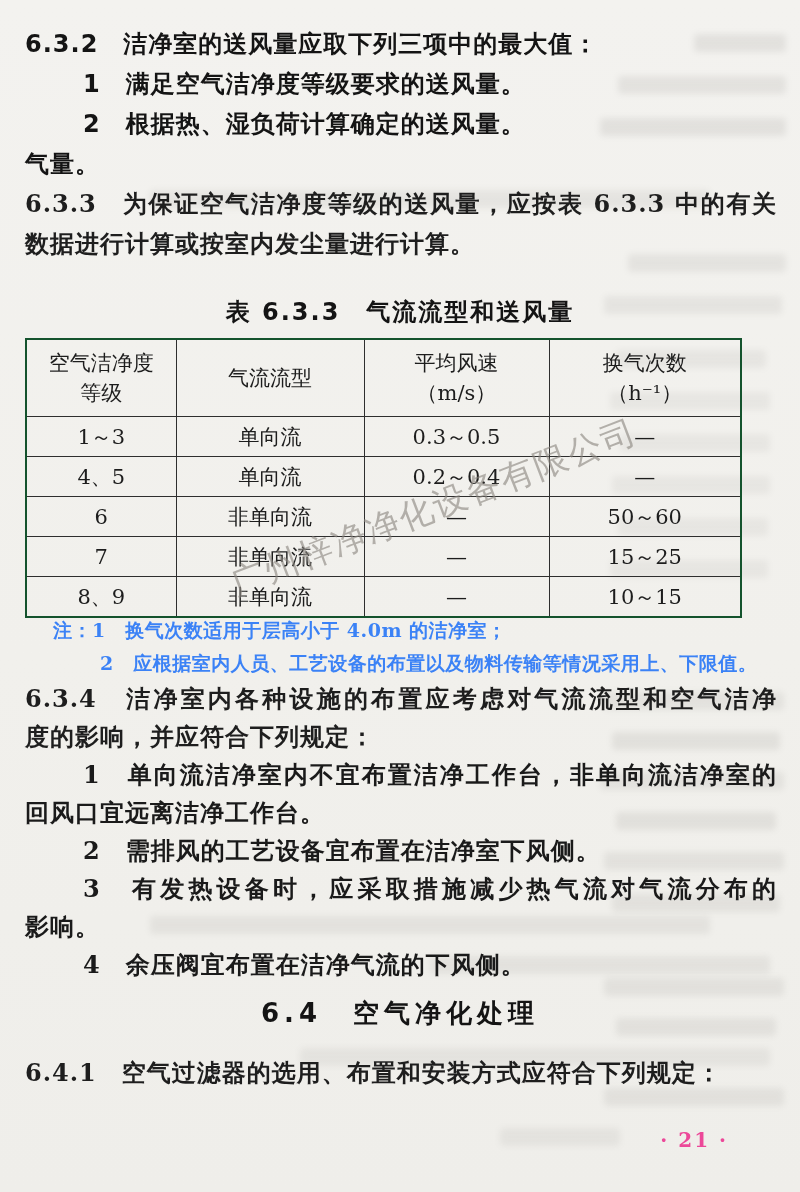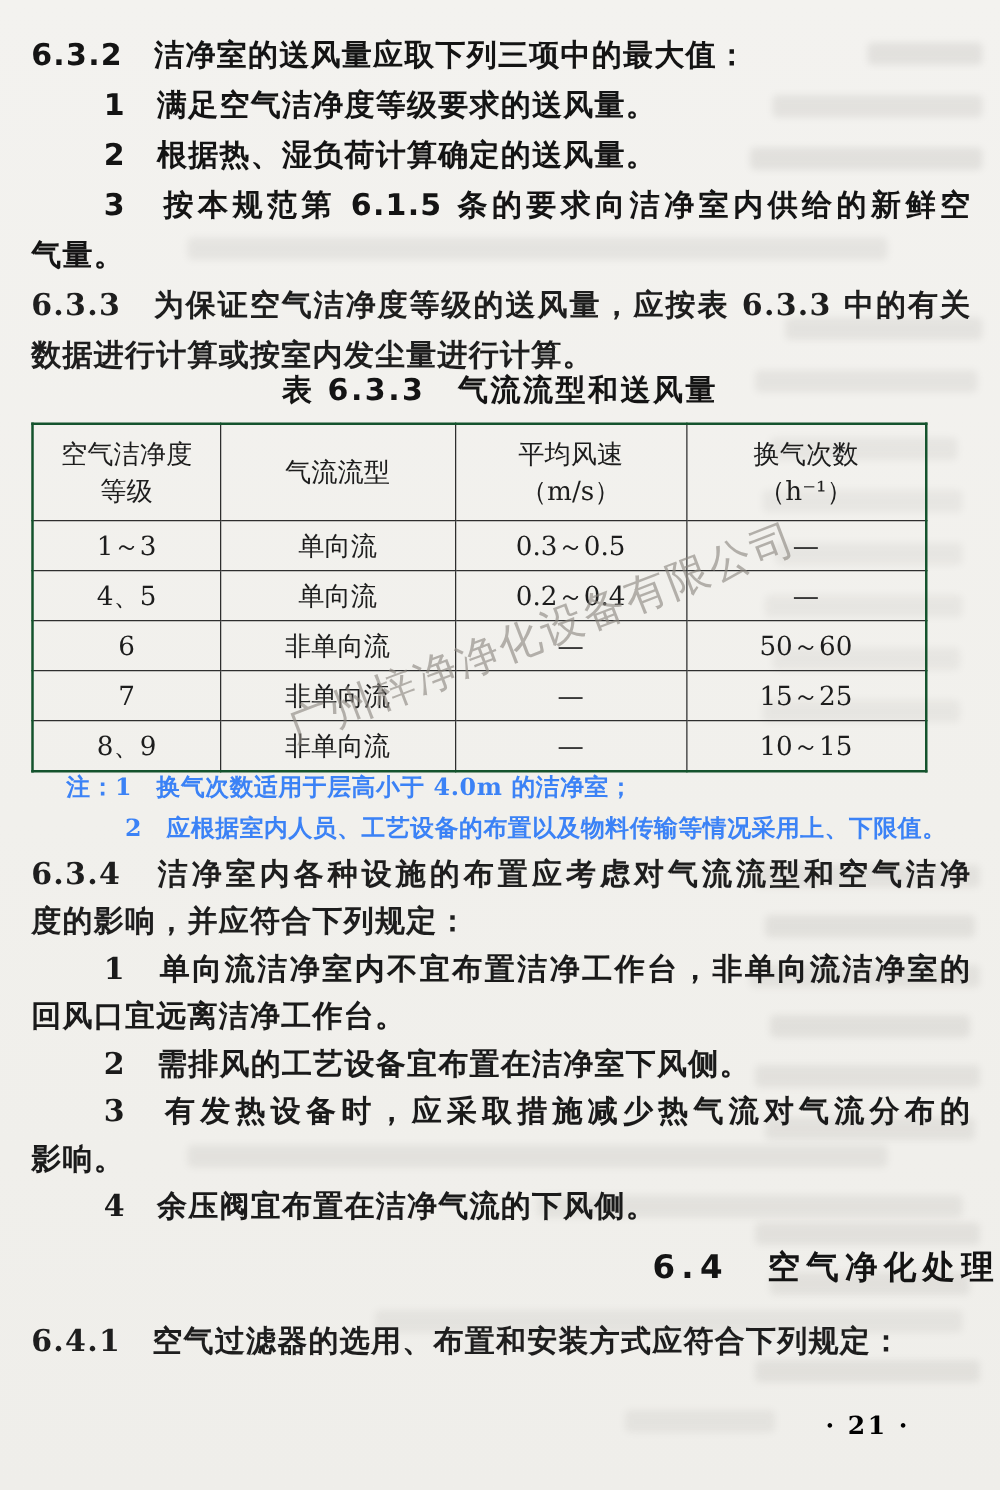--- a/index.html
+++ b/index.html
@@ -31,25 +31,25 @@
   td{border:1px solid #2e2e2e;text-align:center;vertical-align:middle;padding:0;
      font-size:21px;color:#1d1d1d;font-family:"DejaVu Serif","Liberation Serif",serif;}
   tr.thead td{height:76px;line-height:30px;}
   tr.trow td{height:39px;}
 
   .notes{position:absolute;left:53px;top:614px;width:730px;z-index:1;}
   .note{height:33px;line-height:33px;font-size:19px;color:#3b82f6;letter-spacing:0.5px;}
   .note.n2{padding-left:47px;}
 
   .b634{top:680px;}
-  .h64{position:absolute;left:0;top:996px;width:800px;text-align:right;
+  .h64{position:absolute;left:0;top:996px;width:800px;text-align:center;
        font-size:26px;letter-spacing:5px;z-index:1;}
   .b641{top:1054px;}
 
-  .pagenum{position:absolute;top:1128px;right:72px;font-size:20px;color:#000000;
+  .pagenum{position:absolute;top:1128px;right:72px;font-size:20px;color:#ec4899;
            letter-spacing:2px;z-index:1;}
 
   .wm{position:absolute;left:232px;top:562px;width:520px;height:44px;line-height:44px;
       font-size:34px;letter-spacing:2px;color:rgba(138,134,128,0.62);
       transform:rotate(-21deg);transform-origin:0 50%;z-index:2;white-space:nowrap;
       font-family:"DejaVu Serif","Liberation Serif",serif;}
 </style>
 </head>
 <body>
 
@@ -80,21 +80,20 @@
   <div class="ghost" style="left:300px;top:1048px;width:470px;opacity:.09"></div>
   <div class="ghost" style="left:604px;top:1088px;width:180px;opacity:.11"></div>
   <div class="ghost" style="left:500px;top:1128px;width:120px;opacity:.09"></div>
 
   <div class="wm">广州梓净净化设备有限公司</div>
 
   <div class="blk" style="top:24px">
     <div class="line hei">6.3.2　洁净室的送风量应取下列三项中的最大值：</div>
     <div class="line hei ind">1　满足空气洁净度等级要求的送风量。</div>
     <div class="line hei ind">2　根据热、湿负荷计算确定的送风量。</div>
-    <div class="line hei ind st">3　按本规范第 6.1.5 条的要求向洁净室内供给的新鲜空</div>
     <div class="line hei">气量。</div>
     <div class="line song st">6.3.3　为保证空气洁净度等级的送风量，应按表 6.3.3 中的有关</div>
     <div class="line song">数据进行计算或按室内发尘量进行计算。</div>
   </div>
 
   <div class="caption hei">表 6.3.3　气流流型和送风量</div>
 
   <table>
     <colgroup>
         <col style="width:150px">

